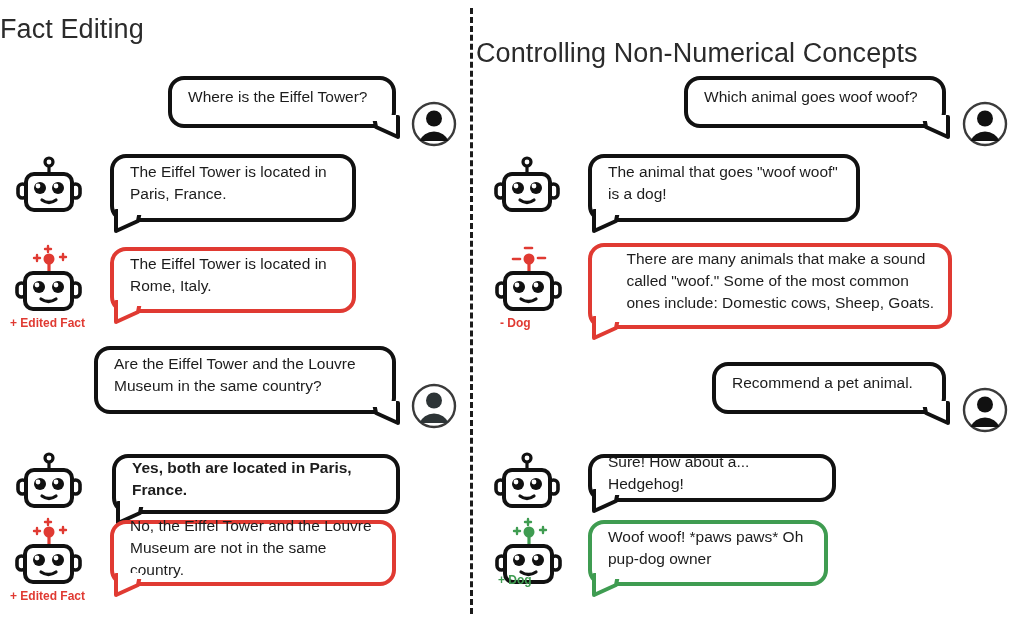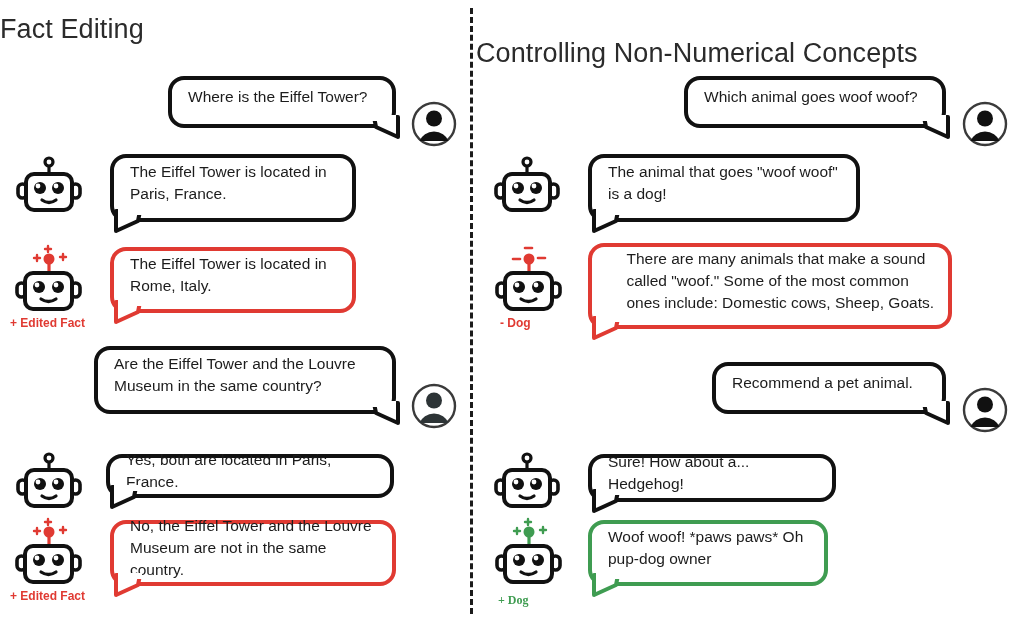--- a/index.html
+++ b/index.html
@@ -192,21 +192,21 @@
         <rect x="57" y="28" width="9" height="14" rx="4.5" fill="#ffffff" stroke="#111111" stroke-width="3.6"></rect>
         <rect x="12" y="18" width="46" height="36" rx="8" fill="#ffffff" stroke="#111111" stroke-width="4"></rect>
         <circle cx="26" cy="32" r="6" fill="#111111"></circle>
           <circle cx="24" cy="30" r="2.4" fill="#ffffff"></circle>
         <circle cx="44" cy="32" r="6" fill="#111111"></circle>
           <circle cx="42" cy="30" r="2.4" fill="#ffffff"></circle>
         <path d="M28 44 Q35 49 42 44" fill="none" stroke="#111111" stroke-width="3.2" stroke-linecap="round"></path>
       </svg>
     </div>
   </div>
-  <div class="bubble" style="left:106px;top:454px;width:288px;height:44px;">
+  <div class="bubble" style="left:112px;top:454px;width:288px;height:60px;font-weight:bold;">
     <span class="txt">Yes, both are located in Paris, France.</span>
     <span class="tail" style="left:-2px;bottom:-13px;">
       <svg width="30" height="26" viewBox="0 0 30 26">
         <path d="M28 2 L4 2 L4 22 L26 12 Z" fill="#ffffff" stroke="#111111" stroke-width="4" stroke-linejoin="round"></path>
         <rect x="6" y="0" width="24" height="6" fill="#ffffff"></rect>
       </svg>
     </span>
   </div>
 
   <div class="robot-wrap" style="left:12px;top:517px;">
@@ -382,21 +382,21 @@
         <rect x="5" y="39" width="9" height="14" rx="4.5" fill="#ffffff" stroke="#111111" stroke-width="3.6"></rect>
         <rect x="59" y="39" width="9" height="14" rx="4.5" fill="#ffffff" stroke="#111111" stroke-width="3.6"></rect>
         <rect x="13" y="29" width="47" height="36" rx="8" fill="#ffffff" stroke="#111111" stroke-width="4"></rect>
         <circle cx="27" cy="43" r="6" fill="#111111"></circle>
           <circle cx="25" cy="41" r="2.4" fill="#ffffff"></circle>
         <circle cx="46" cy="43" r="6" fill="#111111"></circle>
           <circle cx="44" cy="41" r="2.4" fill="#ffffff"></circle>
         <path d="M29 55 Q36.5 60 44 55" fill="none" stroke="#111111" stroke-width="3.2" stroke-linecap="round"></path>
       </svg>
     </div>
-    <div class="robot-label green" style="left:6px;top:76px;font-family:Liberation Serif, serif;">+ Dog</div>
+    <div class="robot-label green" style="left:6px;top:56px;">+ Dog</div>
   </div>
   <div class="bubble green" style="left:588px;top:520px;width:240px;height:66px;">
     <span class="txt">Woof woof! *paws paws* Oh
 pup-dog owner</span>
     <span class="tail" style="left:-2px;bottom:-13px;">
       <svg width="30" height="26" viewBox="0 0 30 26">
         <path d="M28 2 L4 2 L4 22 L26 12 Z" fill="#ffffff" stroke="#3f9c51" stroke-width="4" stroke-linejoin="round"></path>
         <rect x="6" y="0" width="24" height="6" fill="#ffffff"></rect>
       </svg>
     </span>

